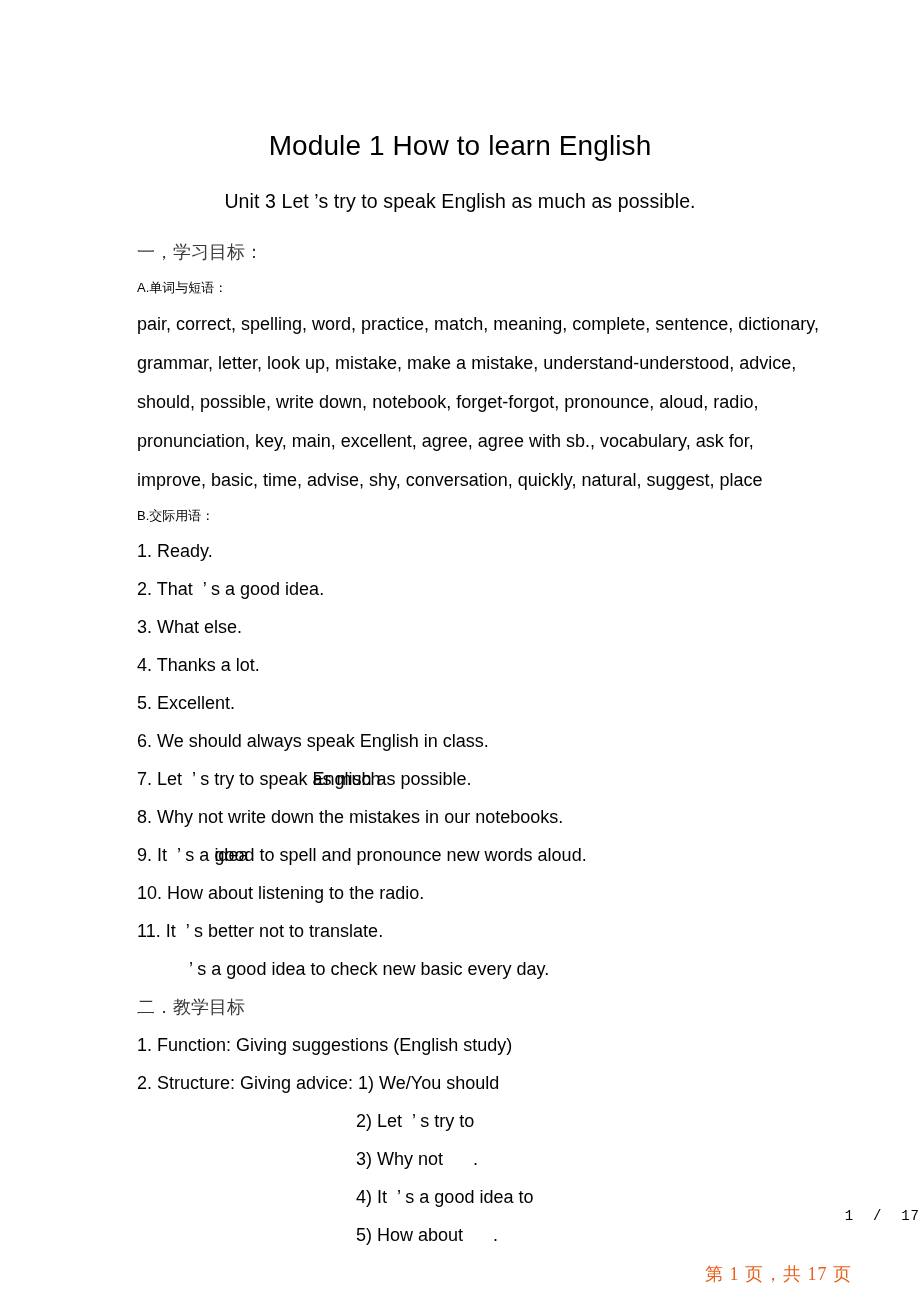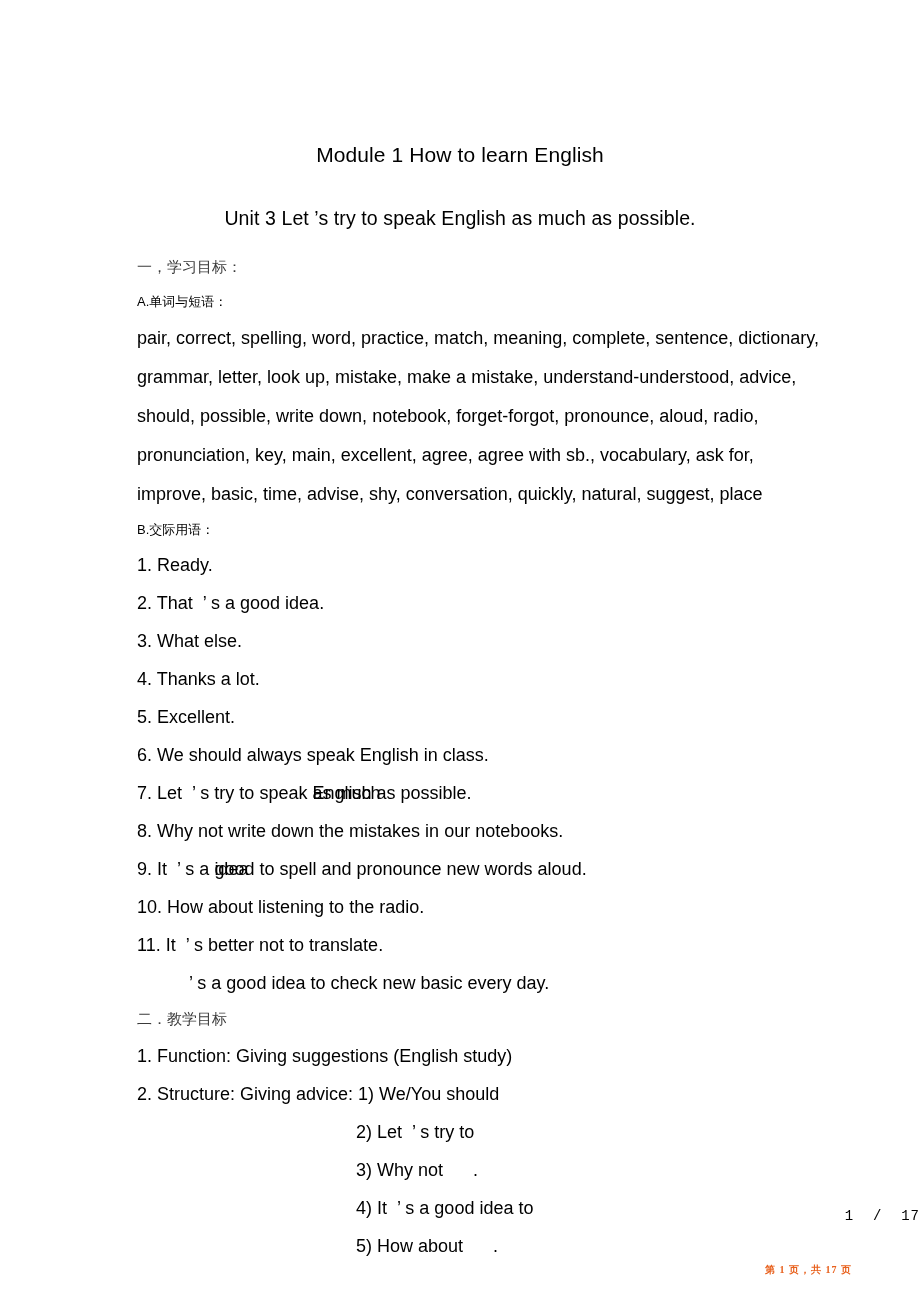--- a/index.html
+++ b/index.html
@@ -23,23 +23,23 @@
   .content {
     position: absolute;
     left: 137px;
     top: 0;
     width: 646px;
   }
 
   
   .doc-title {
     text-align: center;
-    font-size: 21px;
+    font-size: 28px;
     line-height: 1;
-    margin: 16px;
+    margin: 4px;
     padding-top: 128px;
     font-weight: normal;
     letter-spacing: .1px;
   }
   .doc-subtitle {
     text-align: center;
     font-size: 19.5px;
     line-height: 1;
     margin: 0;
     padding-top: 28px;
@@ -50,21 +50,21 @@
   
   .line {
     font-size: 18px;
     line-height: 1;
     margin: 0;
     padding-top: 20px;
     white-space: pre;
   }
   .line.cjk {
     font-family: "Liberation Serif", "DejaVu Serif", serif;
-    font-size: 15px;
+    font-size: 18px;
     color: #3a3a3a;
   }
   .line.cjk-b {
     font-size: 13px;
   }
   .line.cjk-b .cn {
     font-family: "Liberation Serif", "DejaVu Serif", serif;
   }
   .line.vocab {
     padding-top: 21px;
@@ -107,25 +107,24 @@
     line-height: 1;
     letter-spacing: 1px;
     white-space: pre;
     font-family: Liberation Mono, monospace;
   }
   .footer-cn {
     position: absolute;
     right: 68px;
     top: 1265px;
     font-family: "Liberation Serif", "DejaVu Serif", serif;
-    font-size: 10px;
+    font-size: 18px;
     line-height: 1;
     letter-spacing: 1px;
     white-space: pre;
-    font-weight: bold;
   }
 </style>
 </head>
 <body>
 
 <div class="page">
 
   <div class="content">
 
     <h1 class="doc-title">Module 1 How to learn English</h1>

